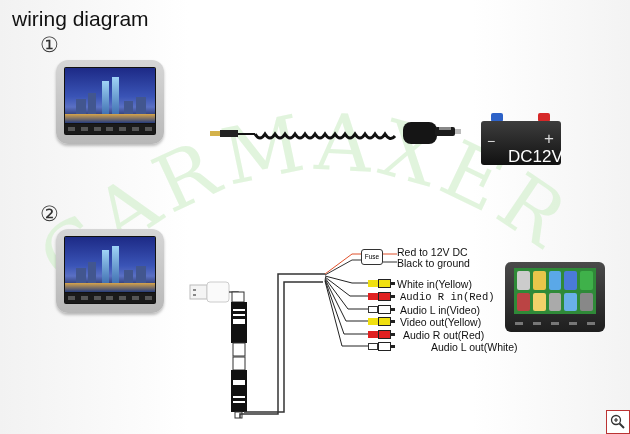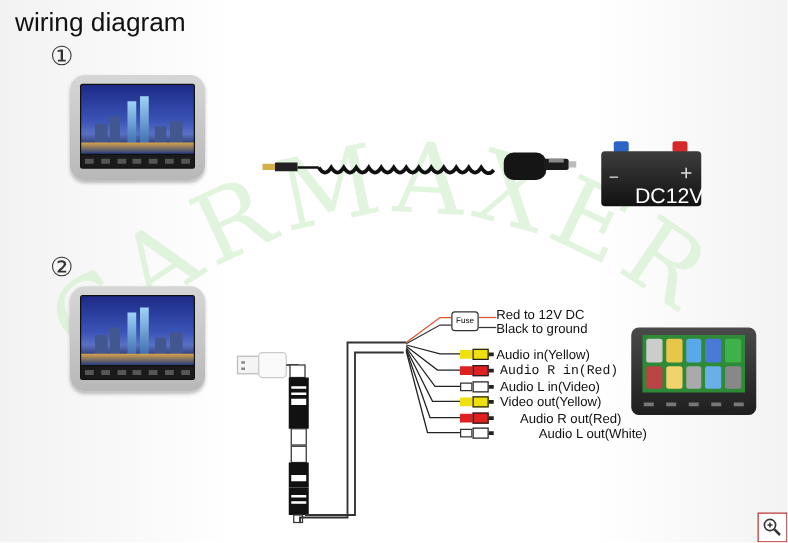--- a/index.html
+++ b/index.html
@@ -192,25 +192,25 @@
       <div class="p1" style="background:#e02020"></div>
       <div class="p2" style="background:#e02020"></div>
       <div class="p3"></div>
     </div>
   <div class="rca" style="left:368px;top:342px;">
       <div class="p1" style="background:#fff;border:1px solid #333"></div>
       <div class="p2" style="background:#fff"></div>
       <div class="p3"></div>
     </div>
 
-  <div class="label-text" style="left:397px;top:278px;">Audio in(Yellow)</div>
+  <div class="label-text" style="left:397px;top:278px;">White in(Yellow)</div>
   <div class="label-text" style="left:400px;top:291px;font-family:Liberation Mono, monospace;">Audio R in(Red)</div>
   <div class="label-text" style="left:400px;top:304px;">Audio L in(Video)</div>
   <div class="label-text" style="left:400px;top:316px;">Video out(Yellow)</div>
-  <div class="label-text" style="left:416px;top:329px;text-align:right;">Audio R out(Red)</div>
+  <div class="label-text" style="left:403px;top:329px;text-align:right;">Audio R out(Red)</div>
   <div class="label-text" style="left:400px;top:341px;margin-left:31px;">Audio L out(White)</div>
 
   <div class="headunit">
     <div class="scr">
       <span></span>
         <span style="background:#e8c64a"></span>
         <span style="background:#5aa8e8"></span>
         <span style="background:#4a7ad8"></span>
         <span style="background:#3fb14a"></span>
       <span style="background:#b44"></span>

